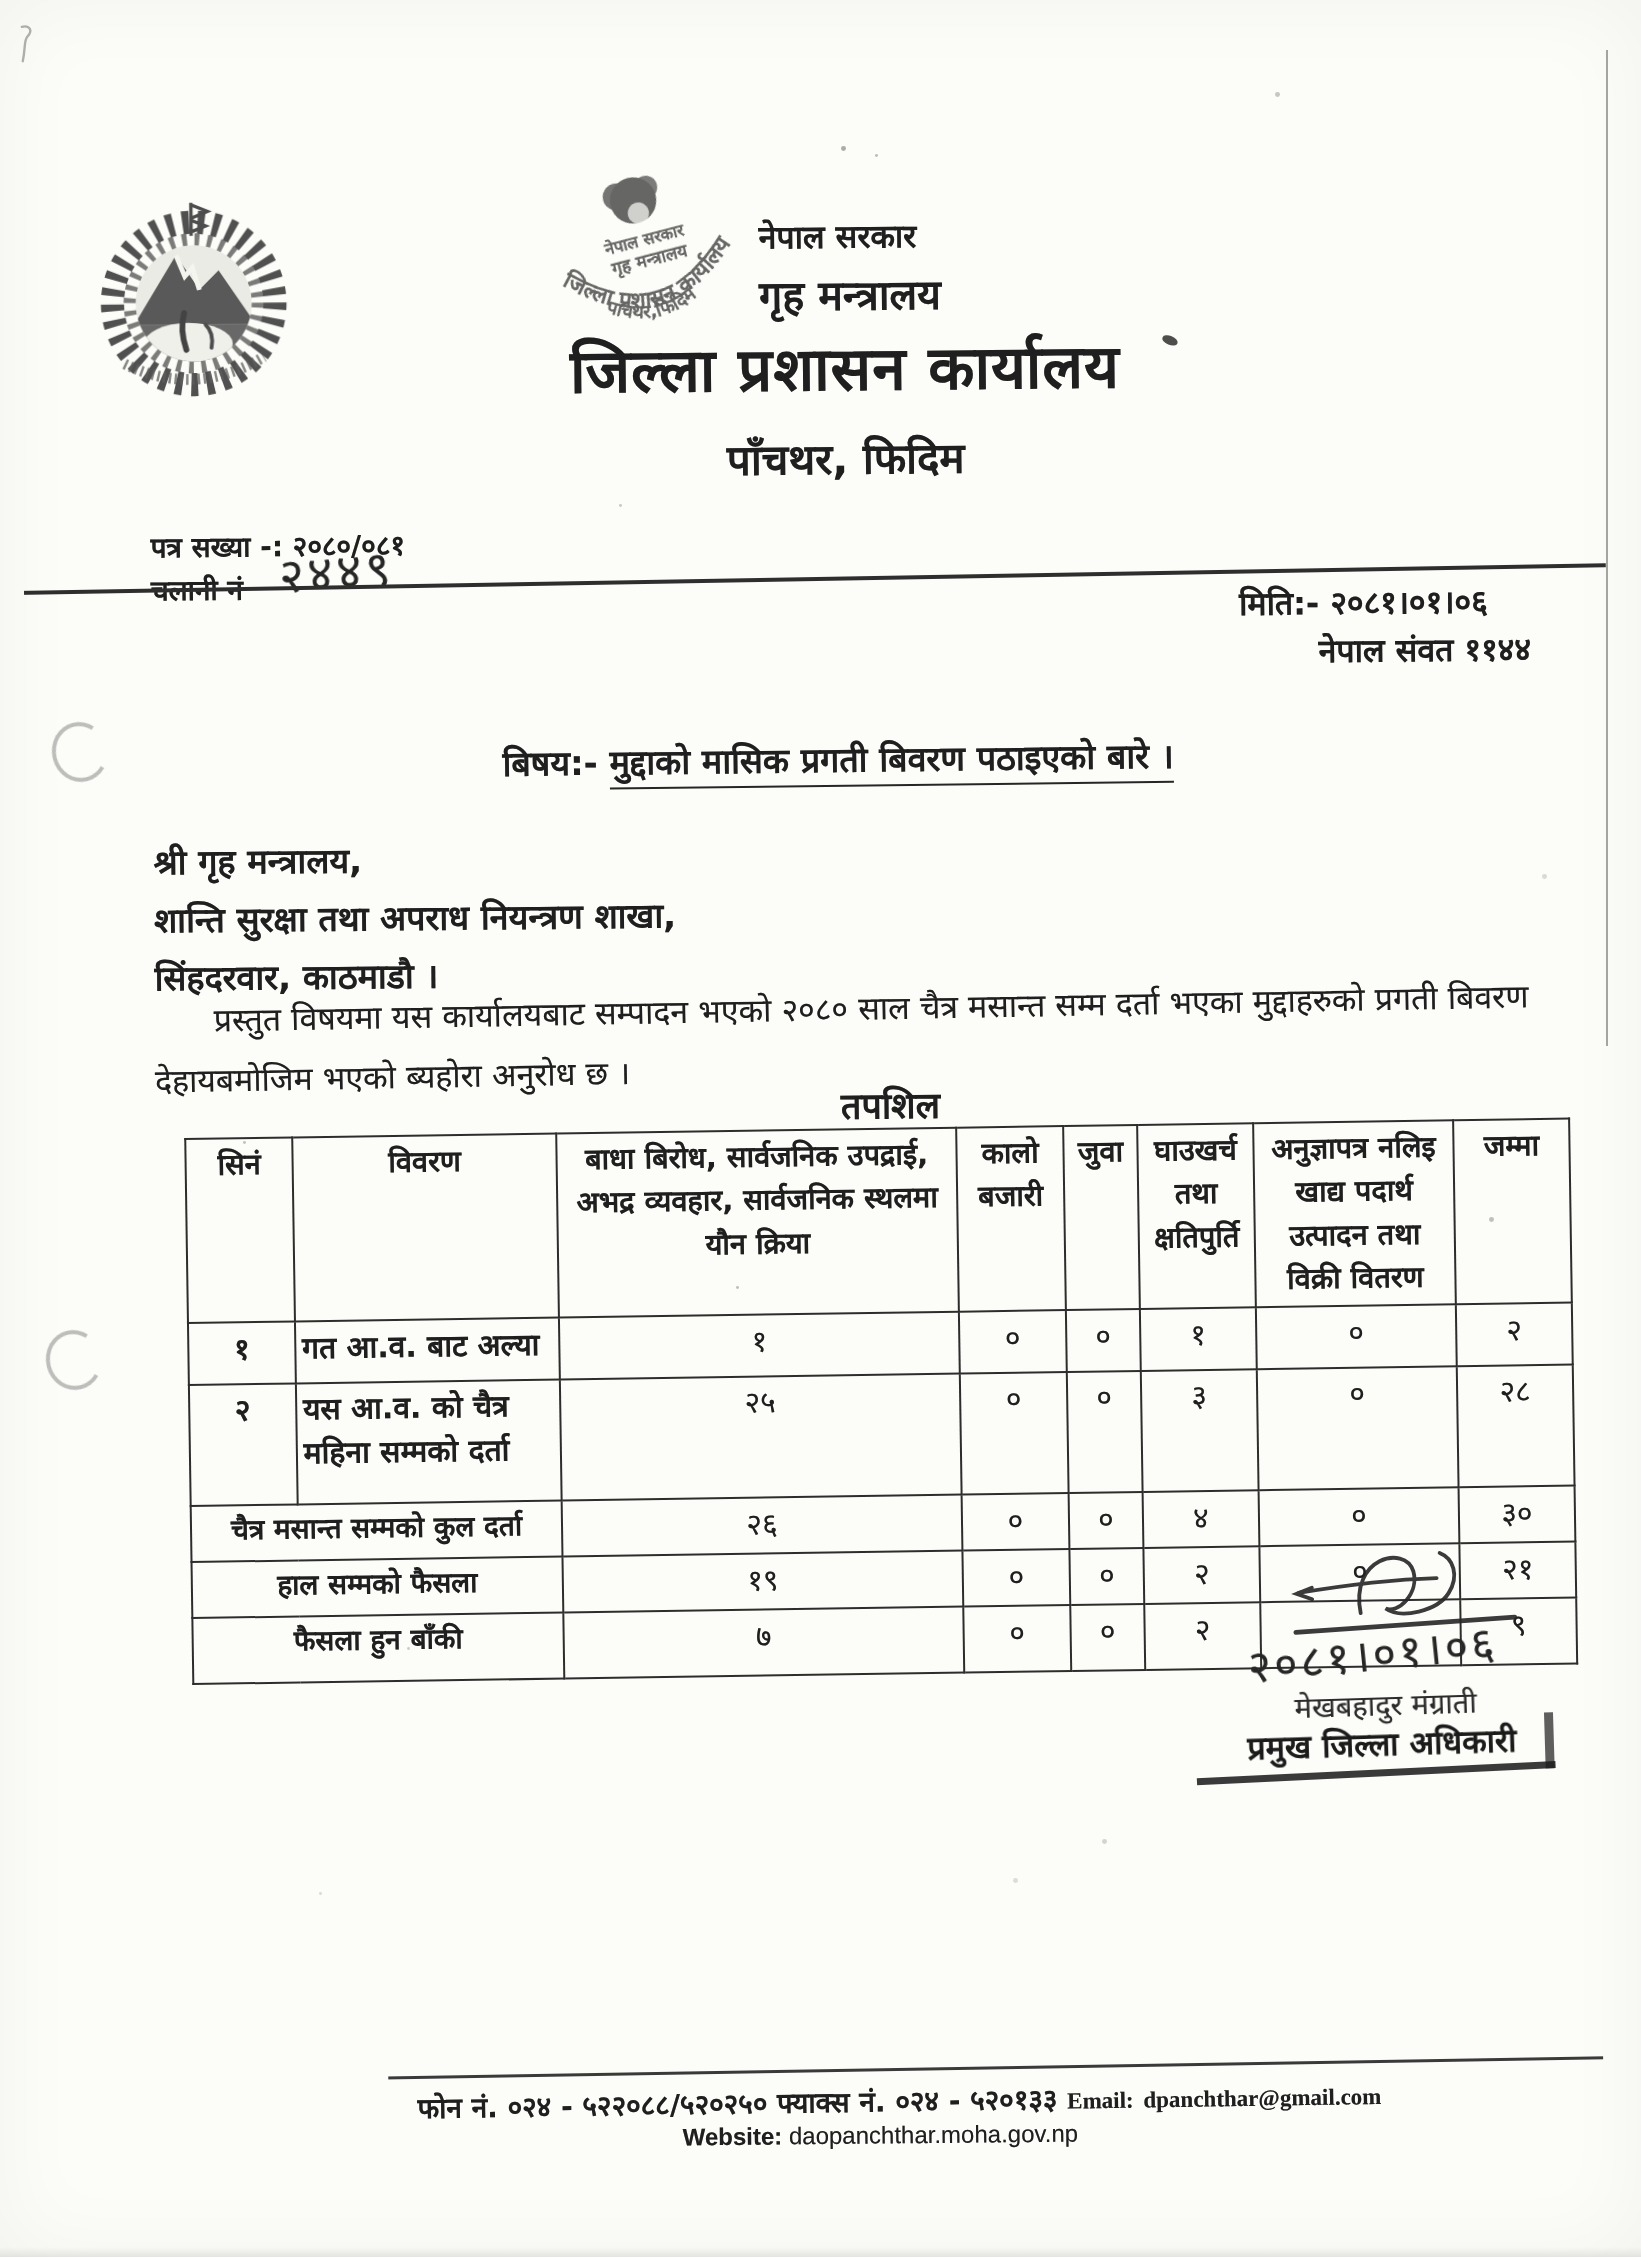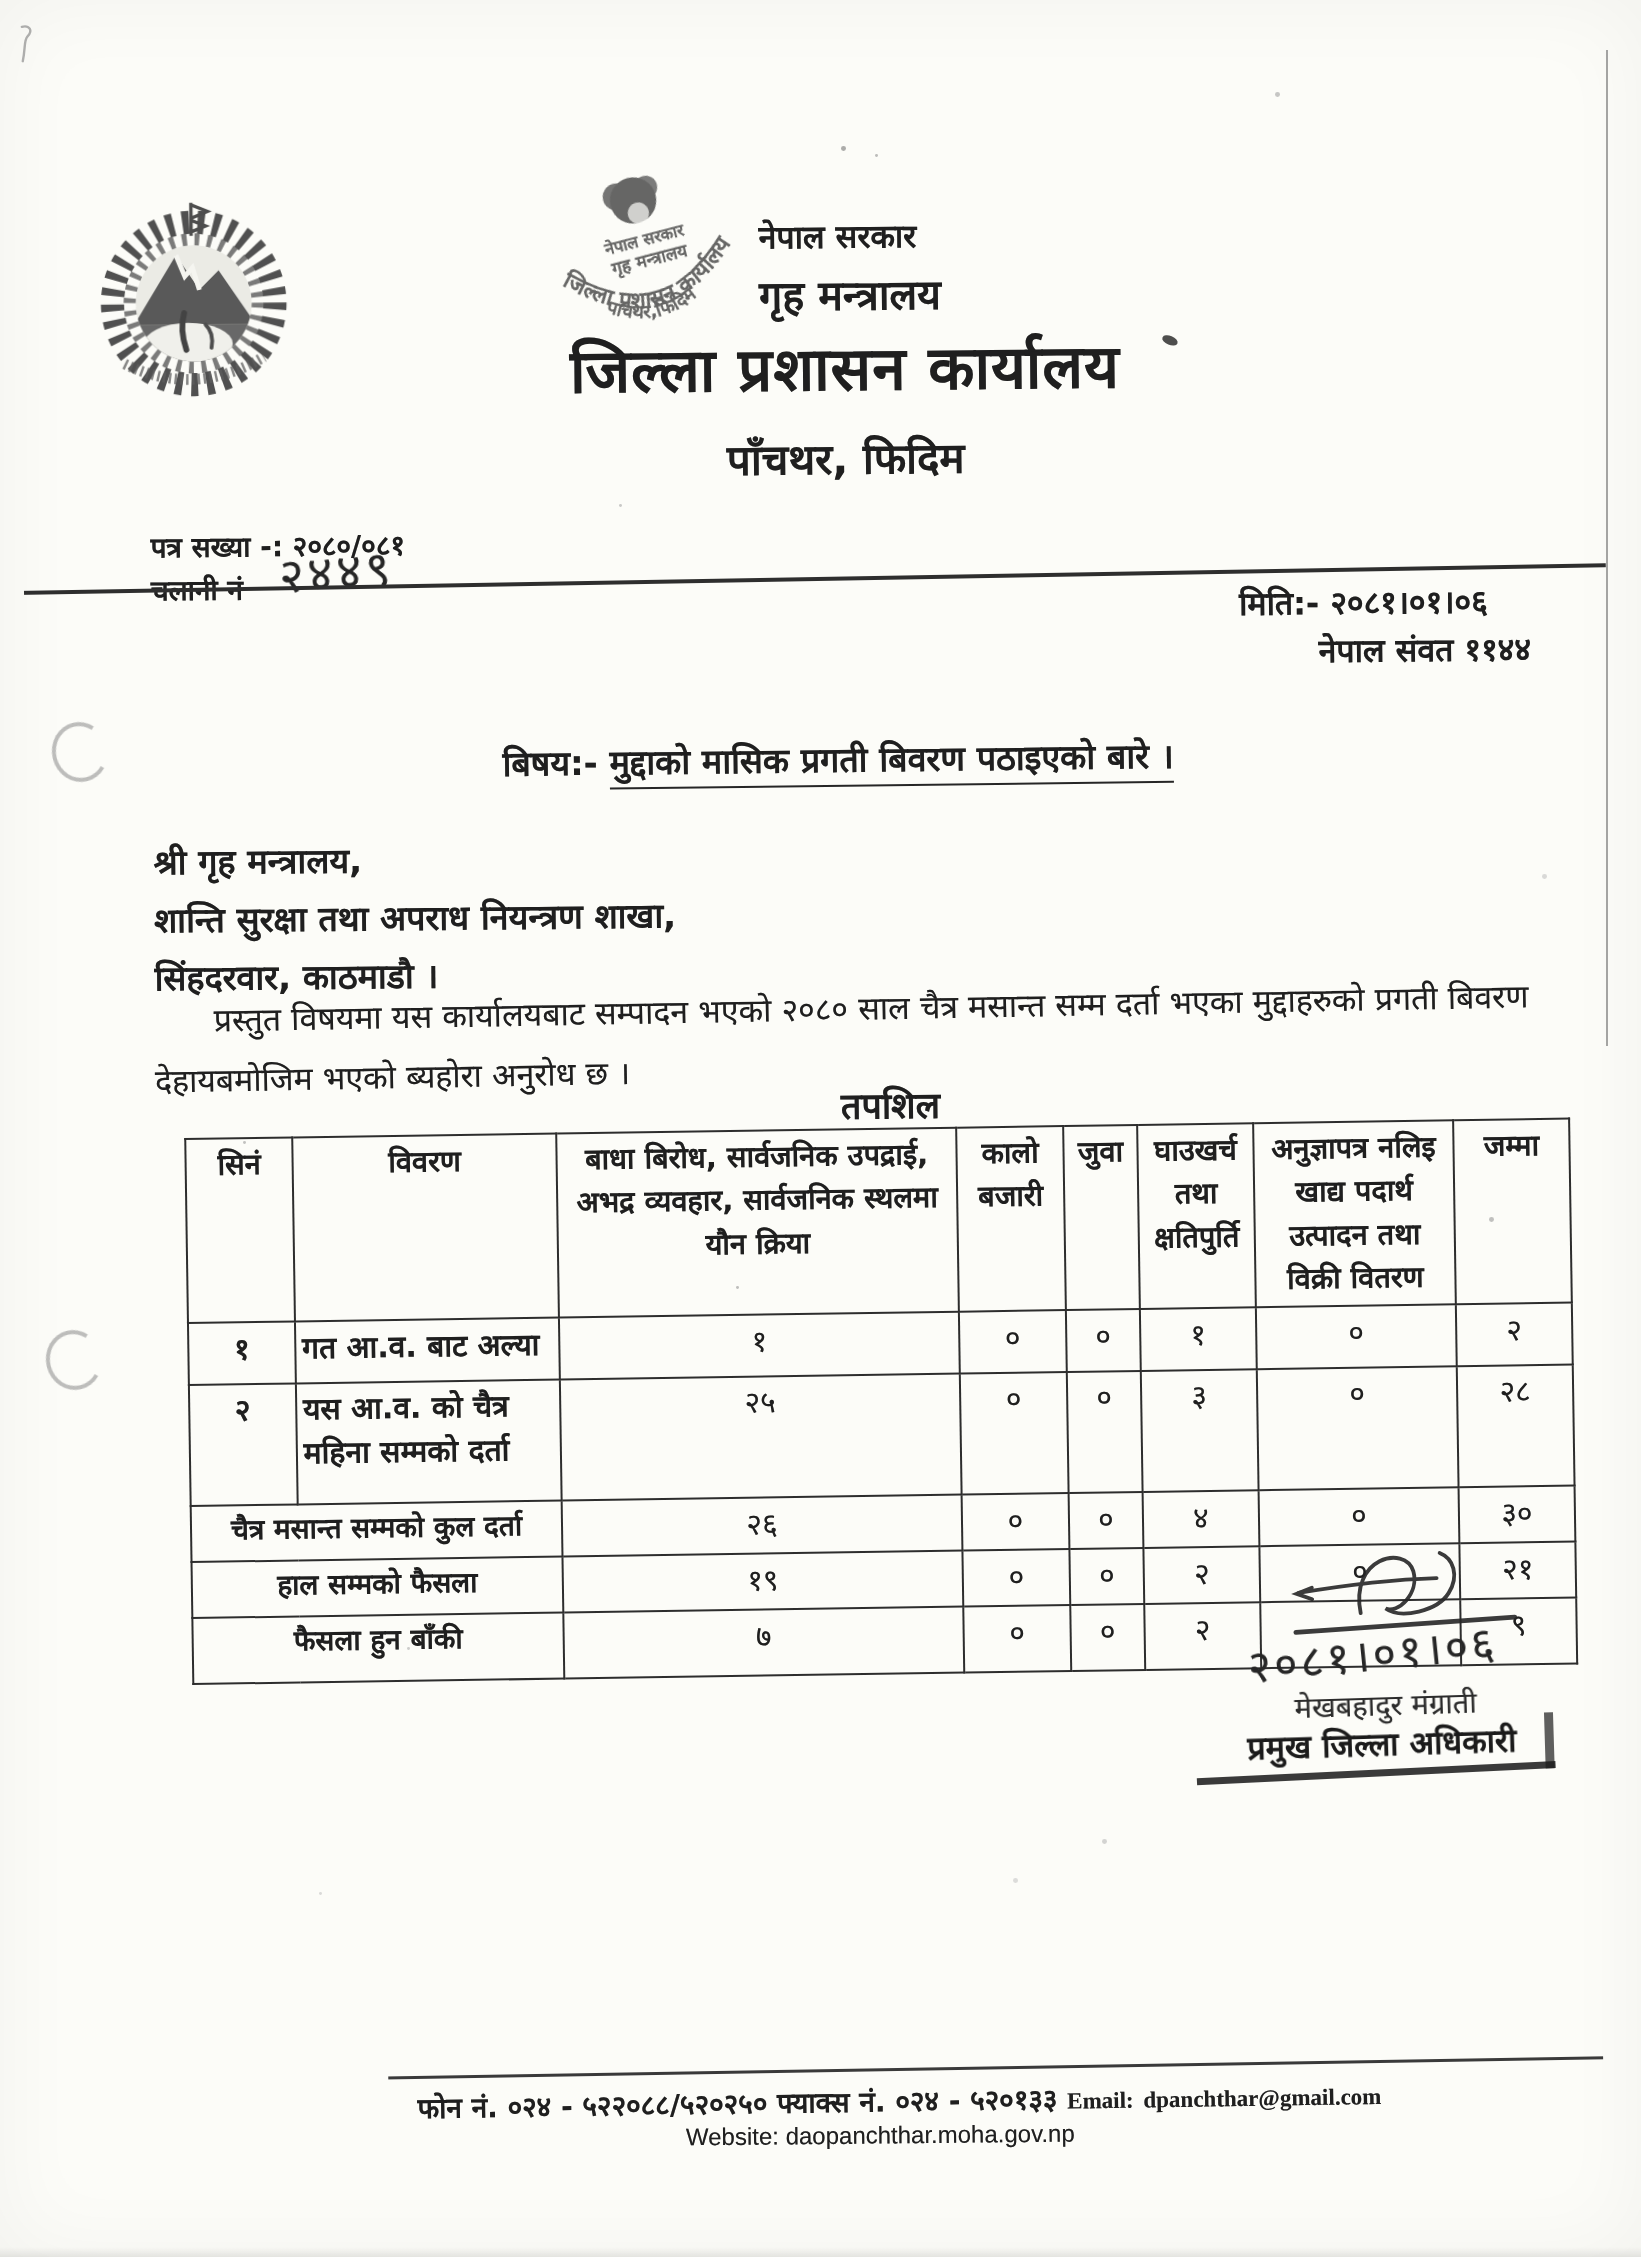--- a/index.html
+++ b/index.html
@@ -64,21 +64,21 @@
   .sig-desig{left:1144px;top:1738px;width:386px;text-align:center;font-size:32px;font-weight:700;color:#1b1b1b;filter:blur(0.4px);}
   .sig-underbar{left:1151px;top:1786px;width:359px;height:6.8px;background:#191919;opacity:.85;filter:blur(0.6px);transform:rotate(-1deg);}
   .sig-sidebar{left:1500px;top:1734px;width:8.7px;height:56px;background:#1d1d1d;opacity:.7;filter:blur(0.6px);}
 
   
   .rule2{left:377px;top:2068px;width:1215px;height:3.4px;background:#3a3a3a;transform:rotate(-0.4deg);filter:blur(0.3px);}
   .footer1{left:406px;top:2082px;width:893px;text-align:center;font-size:28px;font-weight:600;transform:rotate(-0.3deg);white-space:nowrap;}
   .footer1 .lat{font-family:"Liberation Serif", serif;font-size:23px;font-weight:700;}
   .footer2{left:579px;top:2122px;width:579px;text-align:center;font-size:24px;
     font-family:"Liberation Sans", sans-serif;}
-  .footer2 .wlabel{font-weight:400;}
+  .footer2 .wlabel{font-weight:700;}
 
   
   .punch{width:48px;height:52px;border:4.8px solid #9c9c9c;border-radius:50%;
     border-right-color:transparent;opacity:.65;transform:rotate(-14deg);filter:blur(0.4px);}
   .punch1{left:52px;top:722px;}
   .punch2{left:46px;top:1330px;}
   .vline-right{left:1606px;top:50px;width:1.9px;height:996px;background:#5d5d5d;opacity:.55;}
   .blob1{left:1162px;top:336px;width:16.4px;height:8.7px;background:#2f2f2f;border-radius:50%;opacity:.85;transform:rotate(22deg);}
   .specks{left:0;top:0;width:2.9px;height:2.9px;border-radius:50%;background:transparent;
     box-shadow:842px 147px 0 1px #6b6b6b, 875px 154px 0 0 #8a8a8a, 1276px 93px 0 1px #9a9a9a,

